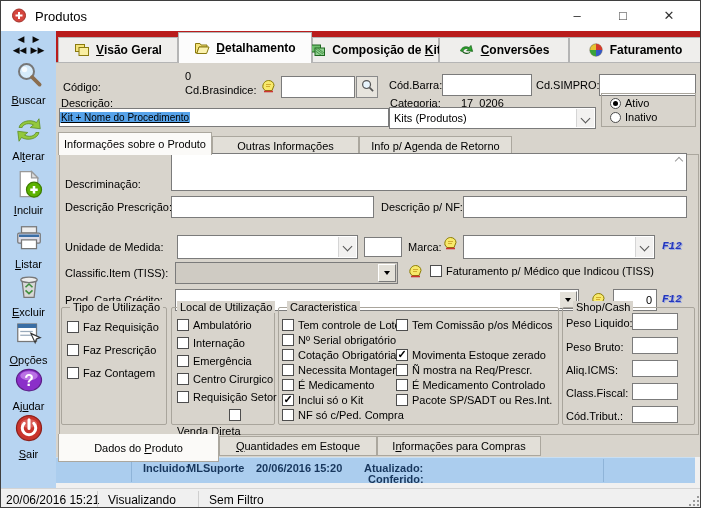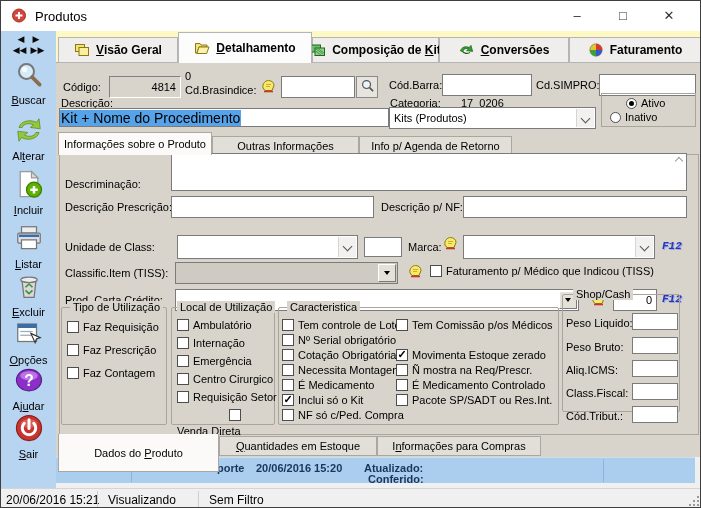--- a/index.html
+++ b/index.html
@@ -13,21 +13,21 @@
   #titlebar{position:absolute;left:0;top:0;width:100%;height:30px;background:#fff;}
   #titletext{position:absolute;left:34px;top:8px;font-size:13px;color:#000;}
   .winbtn{position:absolute;top:0;width:46px;height:29px;display:flex;align-items:center;justify-content:center;font-size:13px;color:#333;}
   
   #sidebar{position:absolute;left:0;top:30px;width:55px;height:458px;background:#B7D4F1;}
   .navrow{display:flex;justify-content:center;gap:8px;font-size:9px;color:#0a0a0a;line-height:11px;}
   .sb{position:absolute;left:0;width:55px;display:flex;flex-direction:column;align-items:center;cursor:pointer;}
   .sb svg{width:30px;height:30px;}
   .slbl{font-size:11px;color:#000;margin-top:1px;}
   
-  #tabbar{position:absolute;left:55px;top:30px;width:646px;height:32px;background:#fef9c3;border-bottom:1px solid #ABABAB;box-sizing:border-box;text-align:right;}
+  #tabbar{position:absolute;left:55px;top:30px;width:646px;height:32px;background:#b91c1c;border-bottom:1px solid #ABABAB;box-sizing:border-box;text-align:right;}
   .mtab{position:absolute;display:flex;align-items:center;justify-content:center;gap:6px;background:#EFEEEC;border:1px solid #B5B5B5;box-sizing:border-box;top:6px;height:26px;cursor:pointer;}
   .mtab.active{top:1px;height:31px;background:#FCFCFC;border-bottom:none;z-index:3;}
   .tlab{font-size:12px;font-weight:bold;color:#000;white-space:nowrap;}
   .ticon svg{width:16px;height:16px;display:block;}
   
   #content{position:absolute;left:55px;top:62px;width:646px;height:394px;background:#D8D4CC;border-right:1px solid #9a968e;box-sizing:border-box;}
   
   .combo{position:absolute;background:#fff;border:1px solid #7b7b7b;box-sizing:border-box;font-size:11px;display:flex;align-items:center;padding-left:4px;cursor:pointer;}
   .combo .chev{position:absolute;right:1px;top:1px;bottom:1px;width:17px;background:#F2F1F0;border-left:1px solid #D5D5D5;display:flex;align-items:flex-start;justify-content:center;}
   .combo .chev i{display:block;width:6px;height:6px;border-right:1.5px solid #555;border-bottom:1.5px solid #555;transform:rotate(45deg);margin-top:6px;}
@@ -225,21 +225,20 @@
             <path d="M8 8 L8 14.2 A6.2 6.2 0 0 1 1.8 8 Z" fill="#3AA23A"></path>
           </svg>
         </span>
       <span class="tlab">Faturamento</span>
     </div>
   </div>
 
   <div id="content">
 
     <span class="t" style="left:7px;top:18px;">Código:</span>
-    <div class="sunk" style="left:53px;top:13px;width:72px;height:22px;">4814</div>
     <span class="t" style="left:129px;top:7px;">0</span>
     <span class="t" style="left:129px;top:21px;">Cd.Brasindice:</span>
     <span class="hint" style="left:204px;top:15px;">
         <svg viewBox="0 0 17 16">
           <path d="M3 10 C2 5.5 5.5 2.5 8.5 2.5 c3.2 0 5.5 2.2 5.5 5 L12 12.5 H5 Z" fill="#F7E96B" stroke="#8a7a00"></path>
           <path d="M6 6.5 l5 0 M6 8.5 l4 0" stroke="#c89a20" stroke-width=".8"></path>
           <path d="M4 13.5 h9" stroke="#CC3333" stroke-width="1.6"></path>
         </svg>
       </span>
     <div class="in" style="left:225px;top:13px;width:74px;height:22px;"></div>
@@ -249,32 +248,32 @@
             <line x1="10.2" y1="10.2" x2="14" y2="14" stroke="#555" stroke-width="1.8"></line>
           </svg></span>
     </div>
     <span class="t" style="left:333px;top:16px;">Cód.Barra:</span>
     <div class="in" style="left:386px;top:11px;width:90px;height:22px;"></div>
     <span class="t" style="left:480px;top:16px;">Cd.SIMPRO:</span>
     <div class="in" style="left:543px;top:11px;width:97px;height:22px;"></div>
 
     <span class="t" style="left:5px;top:34px;">Descrição:</span>
     <div class="in" style="left:3px;top:45px;width:330px;height:19px;display:flex;align-items:center;">
-      <span class="sel" style="font-size:14px;white-space:nowrap;">Kit + Nome do Procedimento</span>
+      <span class="sel" style="font-size:10px;white-space:nowrap;text-decoration:underline;">Kit + Nome do Procedimento</span>
     </div>
     <span class="t" style="left:334px;top:34px;">Categoria:</span>
     <span class="t pre" style="left:405px;top:34px;">17  0206</span>
     <div class="combo" style="left:333px;top:44px;width:207px;height:22px;">
       <span>Kits (Produtos)</span>
       <span class="chev">
           <i></i>
         </span>
     </div>
     <div class="grp" style="left:545px;top:30px;width:95px;height:34px;border-radius:0;">
-      <div class="radiorow" style="left:24px;top:3px;">
+      <div class="radiorow" style="left:8px;top:3px;">
         <span class="radio on"></span>
         <span>Ativo</span>
       </div>
       <div class="radiorow" style="left:8px;top:17px;">
         <span class="radio"></span>
         <span>Inativo</span>
       </div>
     </div>
 
     <div class="itab active" style="left:2px;top:69px;width:154px;height:23px;">
@@ -293,21 +292,21 @@
       <span class="scrollup" style="right:2px;top:2px;">
           <i></i>
         </span>
     </div>
 
     <span class="t" style="left:9px;top:138px;">Descrição Prescrição:</span>
     <div class="in" style="left:115px;top:133px;width:203px;height:22px;"></div>
     <span class="t" style="left:325px;top:138px;">Descrição p/ NF:</span>
     <div class="in" style="left:407px;top:133px;width:224px;height:22px;"></div>
 
-    <span class="t" style="left:9px;top:178px;">Unidade de Class:</span>
+    <span class="t" style="left:9px;top:178px;">Unidade de Medida:</span>
     <div class="combo" style="left:121px;top:172px;width:181px;height:24px;">
       <span class="chev">
           <i></i>
         </span>
     </div>
     <div class="in" style="left:308px;top:174px;width:38px;height:20px;"></div>
     <span class="t" style="left:352px;top:178px;">Marca:</span>
     <span class="hint" style="left:386px;top:172px;">
         <svg viewBox="0 0 17 16">
           <path d="M3 10 C2 5.5 5.5 2.5 8.5 2.5 c3.2 0 5.5 2.2 5.5 5 L12 12.5 H5 Z" fill="#F7E96B" stroke="#8a7a00"></path>
@@ -445,35 +444,35 @@
       </div>
     <div class="cb" style="left:340px;top:316px;">
         <span class="bx"></span>
         <span class="cbl">É Medicamento Controlado</span>
       </div>
     <div class="cb" style="left:340px;top:331px;">
         <span class="bx"></span>
         <span class="cbl">Pacote SP/SADT ou Res.Int.</span>
       </div>
 
-    <div class="grp" style="left:506px;top:231px;width:118px;height:118px;">
+    <div class="grp" style="left:506px;top:244px;width:133px;height:118px;">
       <span class="gt" style="left:10px;top:-7px;">Shop/Cash</span>
     </div>
     <span class="t" style="left:510px;top:254px;">Peso Liquido:</span>
     <div class="in" style="left:576px;top:250px;width:46px;height:17px;"></div>
     <span class="t" style="left:510px;top:278px;">Peso Bruto:</span>
     <div class="in" style="left:576px;top:274px;width:46px;height:17px;"></div>
     <span class="t" style="left:510px;top:301px;">Aliq.ICMS:</span>
     <div class="in" style="left:576px;top:297px;width:46px;height:17px;"></div>
     <span class="t" style="left:510px;top:324px;">Class.Fiscal:</span>
     <div class="in" style="left:576px;top:320px;width:46px;height:17px;"></div>
     <span class="t" style="left:510px;top:347px;">Cód.Tribut.:</span>
     <div class="in" style="left:576px;top:343px;width:46px;height:17px;"></div>
 
-    <div class="btab active" style="left:2px;top:371px;width:161px;height:38px;">
+    <div class="btab active" style="left:2px;top:371px;width:161px;height:28px;">
       <span>Dados do <u>P</u>roduto</span>
     </div>
     <div class="btab" style="left:163px;top:373px;width:158px;height:20px;">
       <span><u>Q</u>uantidades em Estoque</span>
     </div>
     <div class="btab" style="left:321px;top:373px;width:164px;height:20px;">
       <span>I<u>n</u>formações para Compras</span>
     </div>
   </div>
 

